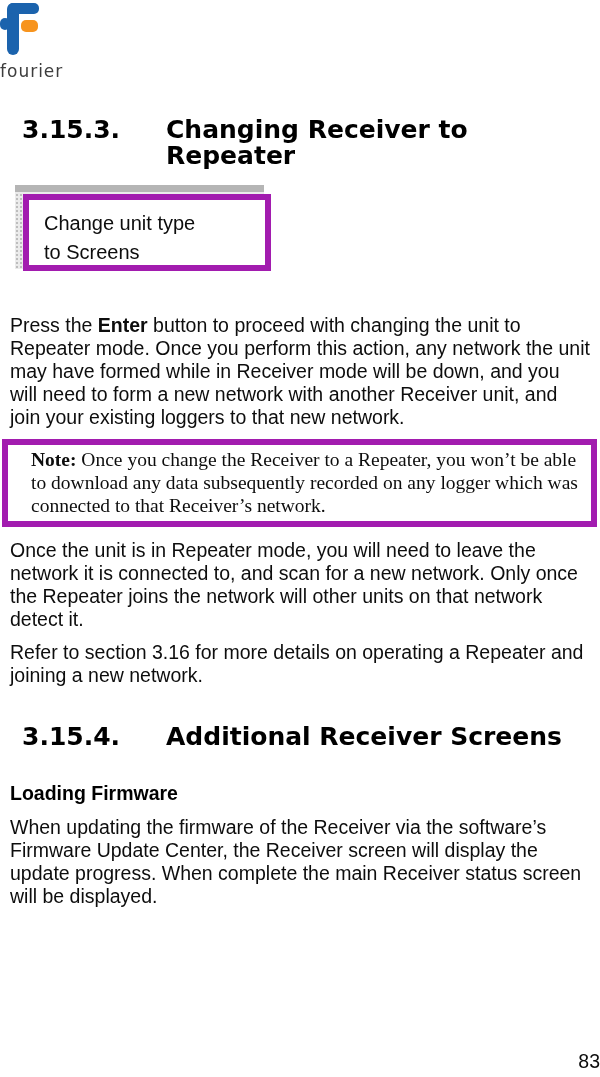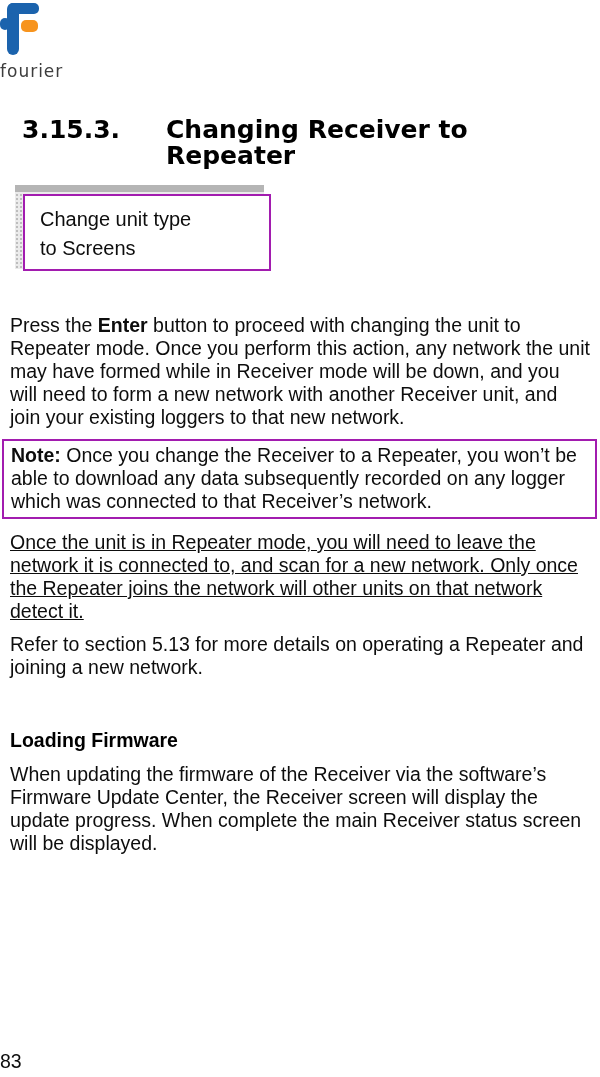--- a/index.html
+++ b/index.html
@@ -51,21 +51,21 @@
   
   .para {
     font-size: 19.5px;
     line-height: 23px;
     margin-left: 10px;
     margin-right: 8px;
     color: #0d0d0d;
   }
   .p1 { margin-top: 35px; }
   .p2 { margin-top: 42px; }
-  .p3 { margin-top: 12px; text-decoration: underline; }
+  .p3 { margin-top: 12px; }
   .p4 { margin-top: 10px; }
   .p5 { margin-top: 11px; }
   .b  { font-weight: bold; }
 
   
   .screen-fig {
     position: relative;
     margin: 16px 0 0 15px;
     width: 265px;
     height: 87px;
@@ -76,52 +76,53 @@
     width: 249px; height: 84px;
     background:
       linear-gradient(#b5b5b5, #b5b5b5) 0 0 / 100% 7px no-repeat,
       radial-gradient(#bdbdbd 1px, rgba(0,0,0,0) 1.2px) 0 0 / 4px 4px #ebebeb;
   }
   .screen-box {
     position: absolute;
     left: 8px; top: 9px;
     width: 248px; height: 77px;
     background: #ffffff;
-    border: 2px solid #a21caf;
+    border: 6px solid #a21caf;
     padding: 9px 0 0 15px;
     font-size: 20px;
     line-height: 29px;
     color: #0d0d0d;
   }
 
   
   .note-box {
     margin: 10px 3px 0 2px;
-    border: 2px solid #a21caf;
-    padding: 3px 5px 4px 7px;
+    border: 6px solid #a21caf;
+    padding: 3px 5px 4px 23px;
     font-size: 19.5px;
     line-height: 23px;
     color: #0d0d0d;
+    font-family: Liberation Serif, serif;
   }
 
   
   .subhead {
-    margin: 50px 0 0 10px;
+    margin: 32px 0 0 10px;
     font-size: 19.5px;
     line-height: 23px;
     font-weight: bold;
     color: #000;
   }
 
   
   .footer {
     position: absolute;
     left: 0; right: 0;
     top: 1050px;
-    text-align: left;
+    text-align: right;
     font-size: 19.5px;
     color: #0d0d0d;
   }
 </style>
 </head>
 <body>
 
 <div class="page">
 
   <div class="logo-wrap">
@@ -151,22 +152,26 @@
   <p class="para p2">
     <span>Press the </span><span class="b">Enter</span><span> button to proceed with changing the unit to Repeater mode. Once you perform this action, any network the unit may have formed while in Receiver mode will be down, and you will need to form a new network with another Receiver unit, and join your existing loggers to that new network.</span>
   </p>
 
   <div class="note-box">
     <span class="b">Note:</span><span> Once you change the Receiver to a Repeater, you won’t be able to download any data subsequently recorded on any logger which was connected to that Receiver’s network.</span>
   </div>
 
   <p class="para p3">Once the unit is in Repeater mode, you will need to leave the network it is connected to, and scan for a new network. Only once the Repeater joins the network will other units on that network detect it.</p>
 
-  <p class="para p4">Refer to section 5.13 for more details on operating a Repeater and joining a new network.</p>
+  <p class="para p4">Refer to section 3.16 for more details on operating a Repeater and joining a new network.</p>
 
+  <div class="h-sec h2">
+    <span class="h-num">3.15.4.</span>
+    <span>Additional Receiver Screens</span>
+  </div>
 
   <div class="subhead">Loading Firmware</div>
 
   <p class="para p5">When updating the firmware of the Receiver via the software’s Firmware Update Center, the Receiver screen will display the update progress. When complete the main Receiver status screen will be displayed.</p>
 
   <div class="footer">83</div>
 
 </div>
 
 </body></html>

